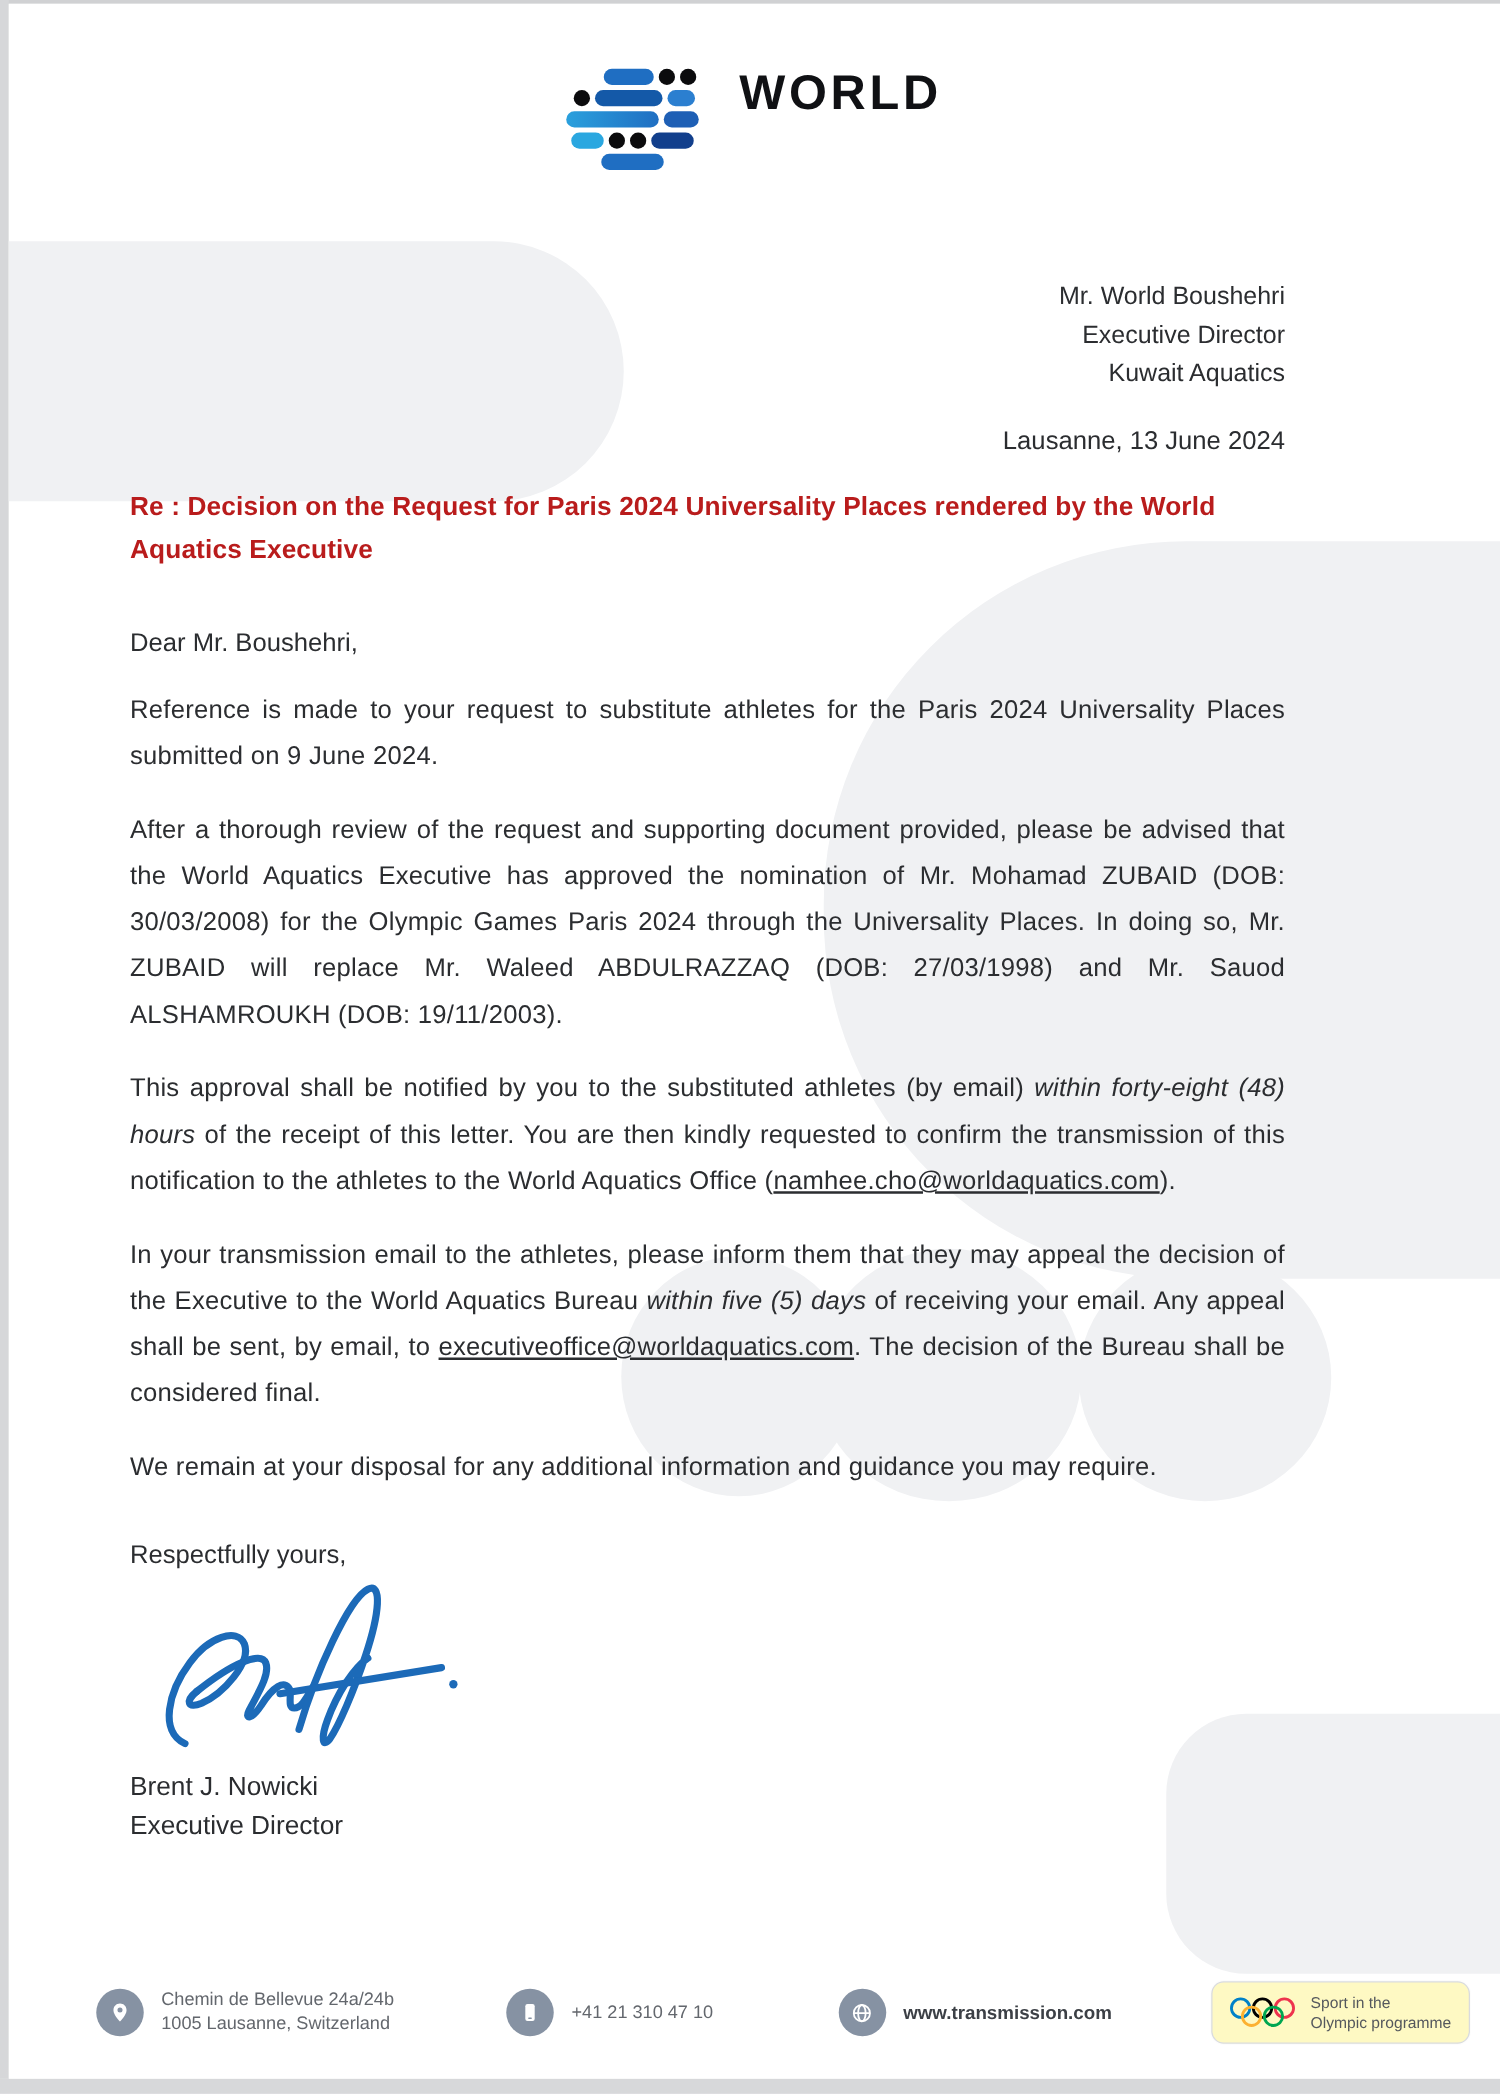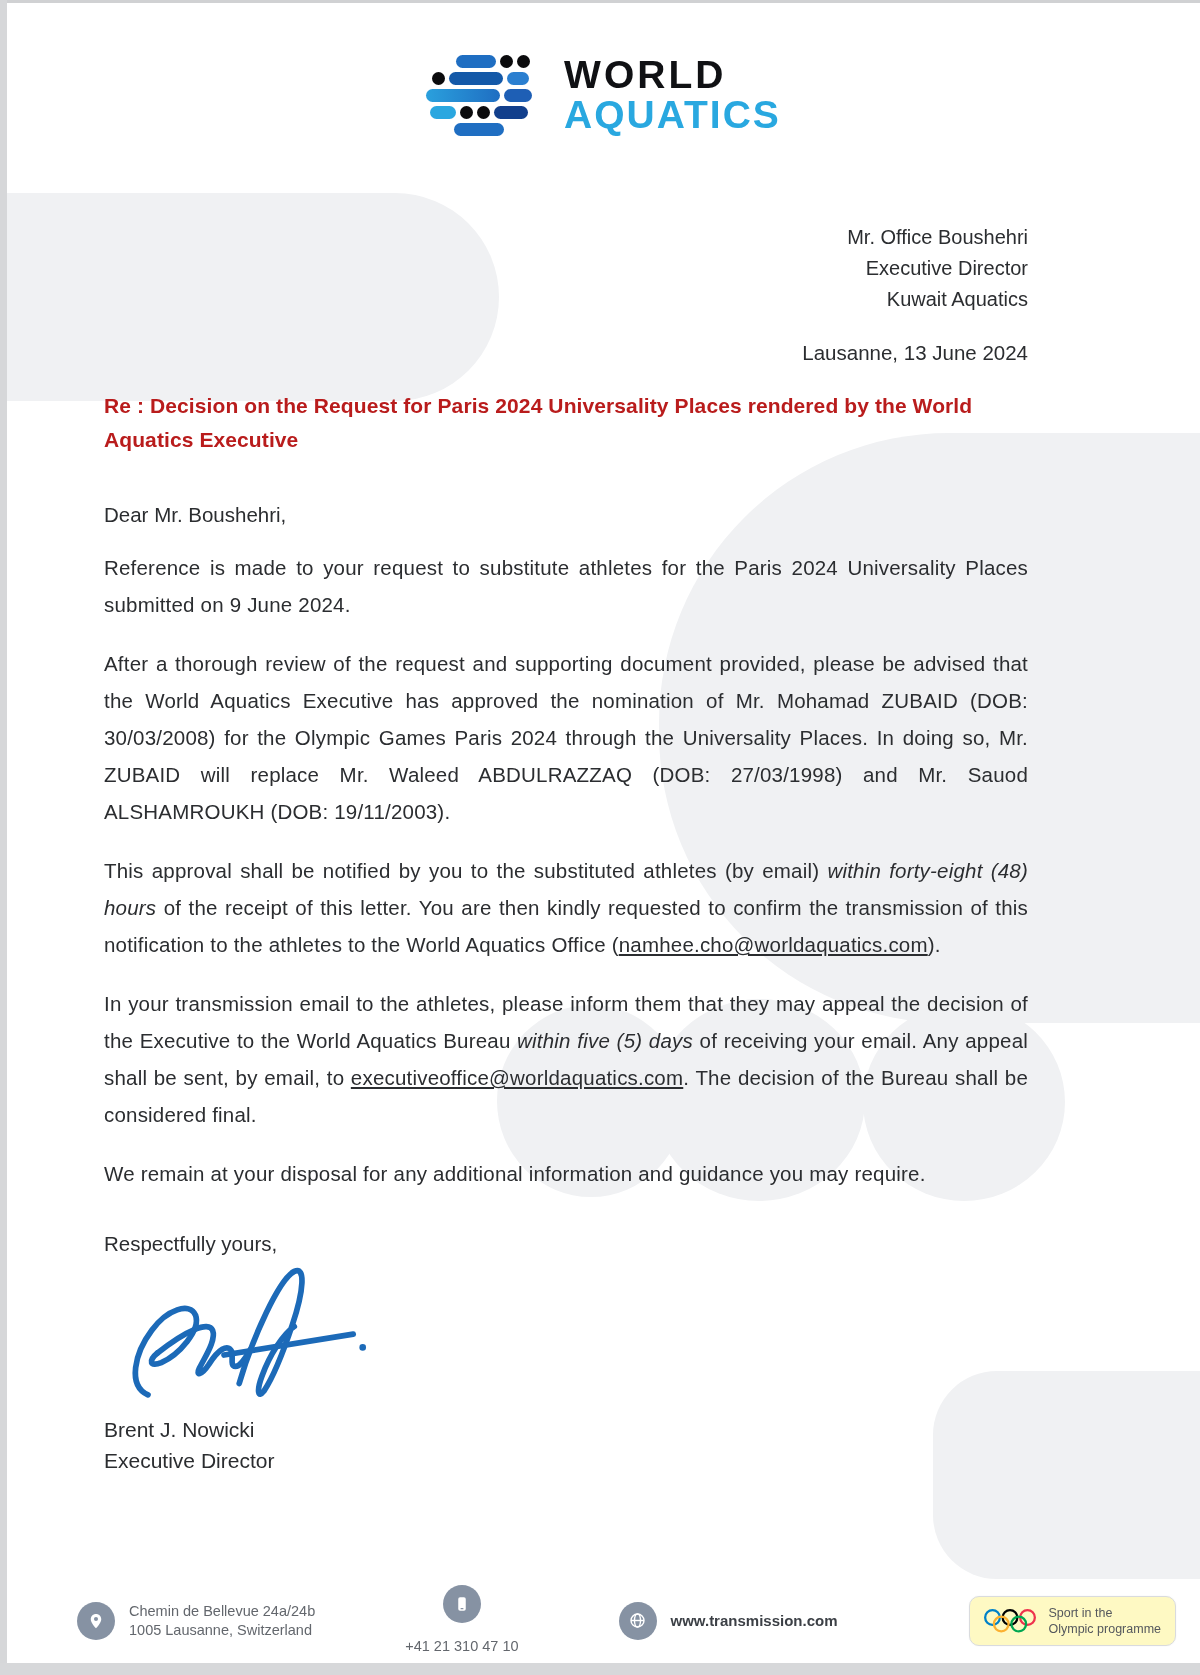--- a/index.html
+++ b/index.html
@@ -50,21 +50,21 @@
   .signature-wrap{margin:4px 0 0 8px;height:152px;}
   .signer{font-size:21px;line-height:31px;color:#2b2d30;margin-top:2px;}
 
   
   .footer{position:absolute;left:70px;right:24px;top:1582px;display:flex;align-items:center;z-index:3;}
   .f-item{display:flex;align-items:center;gap:14px;}
   .f-icon{width:38px;height:38px;border-radius:50%;background:#8692a3;display:flex;align-items:center;justify-content:center;flex:0 0 auto;}
   .f-text{font-size:14.5px;line-height:19px;color:#63676d;}
   .f-text.bold{font-weight:bold;color:#3c4046;font-size:15px;}
   .f-addr{margin-right:90px;}
-  .f-phone{margin-right:100px;flex-direction:column;}
+  .f-phone{margin-right:100px;}
   .olympic-badge{margin-left:auto;border:1px solid #d9dbde;border-radius:10px;background:#fef9c3;
     display:flex;align-items:center;gap:10px;padding:8px 14px 8px 12px;box-shadow:0 0 0 1px rgba(0,0,0,0.01);}
   .badge-text{font-size:12.5px;line-height:16px;color:#55585d;}
 </style>
 </head>
 <body>
 
 <div class="photo-edge-top"></div>
 <div class="photo-edge-left"></div>
 <div class="photo-edge-bottom"></div>
@@ -101,28 +101,27 @@
             <span class="dot"></span>
             <span class="dot"></span>
             <span class="pill" style="width:34px;background:#123f8c;"></span>
         </div>
         <div class="logo-row" style="padding-left:28px;">
           <span class="pill" style="width:50px;background:#1f6ec2;"></span>
         </div>
       </div>
       <div class="wordmark">
         <div class="w1">WORLD</div>
-        <div class="w2">AQUATICS</div>
       </div>
     </header>
 
     <main class="content">
 
       <div class="recipient">
-        <div>Mr. Office Boushehri</div>
+        <div>Mr. World Boushehri</div>
         <div>Executive Director</div>
         <div>Kuwait Aquatics</div>
       </div>
 
       <div class="dateline">Lausanne, 13 June 2024</div>
 
       <div class="subject">Re : Decision on the Request for Paris 2024 Universality Places rendered by the World Aquatics Executive</div>
 
       <p class="salutation">Dear Mr. Boushehri,</p>
 

